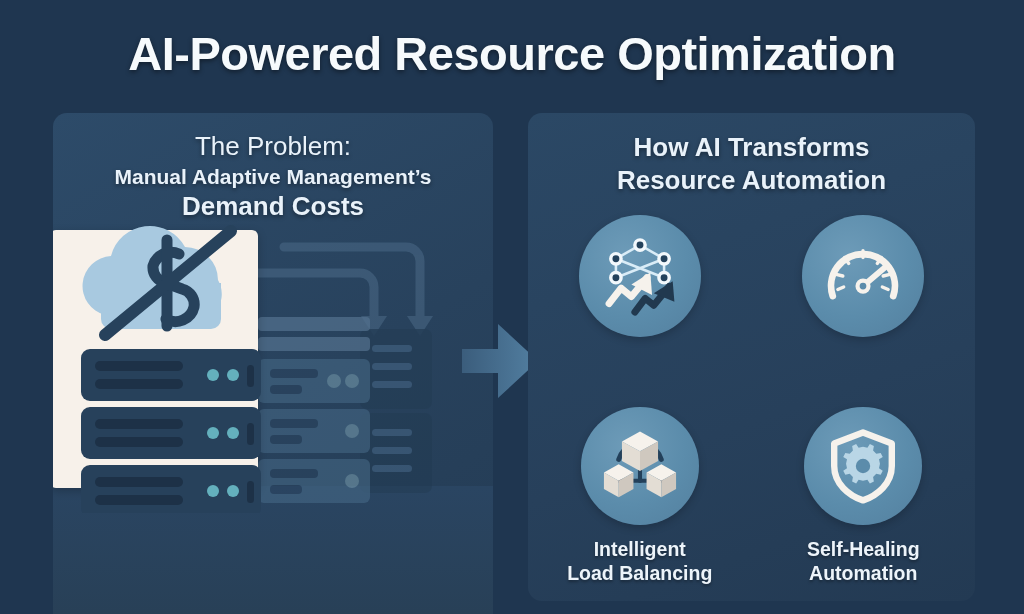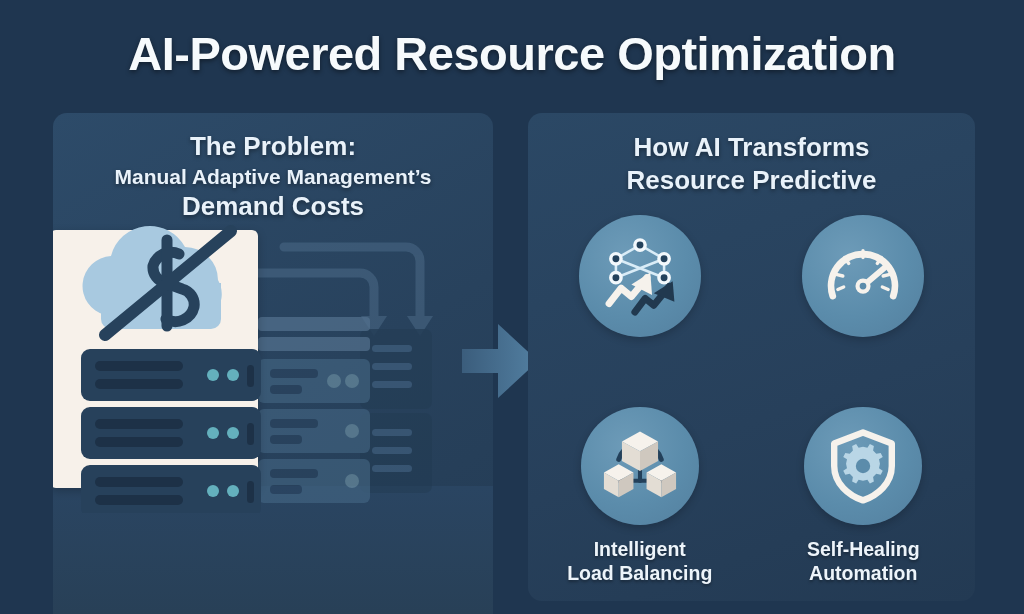--- a/index.html
+++ b/index.html
@@ -44,21 +44,21 @@
 
   .panel-heading {
     position:absolute; left:0; right:0;
     text-align:center;
     color:#e9f2fa;
     text-shadow:0 2px 4px rgba(0,0,0,.4);
   }
   .panel-left .panel-heading { top:18px; }
   .panel-right .panel-heading { top:18px; }
 
-  .ph-line1 { font-size:26px; font-weight:700; line-height:1.22; }
+  .ph-line1 { font-size:26px; font-weight:400; line-height:1.22; }
   .ph-line2 { font-size:21px; font-weight:600; line-height:1.3; }
   .ph-strong { font-size:26px; font-weight:600; line-height:1.25; }
 
   
   .card-cream {
     position:absolute;
     left:-3px; top:117px; width:208px; height:258px;
     background:#f7f1ea;
     border-radius:6px;
     box-shadow:0 3px 10px rgba(0,0,0,.22);
@@ -214,21 +214,21 @@
         <stop offset="100%" stop-color="#527fa1"></stop>
       </linearGradient>
     </defs>
     <path d="M4 31 H40 V6 L80 43 L40 80 V55 H4 Z" fill="url(#arrowGrad2)"></path>
   </svg>
 
   <div class="panel-right">
 
     <div class="panel-heading">
       <div class="ph-strong">How AI Transforms</div>
-      <div class="ph-strong">Resource Predictive</div>
+      <div class="ph-strong">Resource Automation</div>
     </div>
 
     <div class="features">
 
       <div class="feature">
         <div class="icon-circle">
           <svg viewBox="0 0 100 100" width="86" height="86">
             <g stroke="#d9ecf7" stroke-width="3" fill="none">
               <line x1="22" y1="30" x2="50" y2="14"></line>
               <line x1="50" y1="14" x2="78" y2="30"></line>

